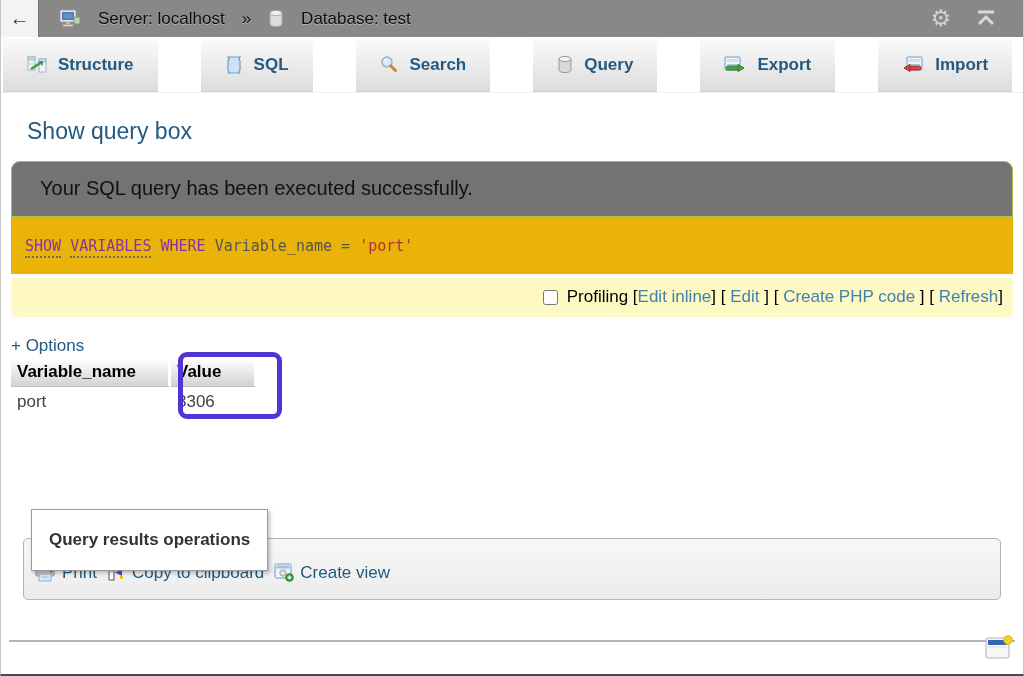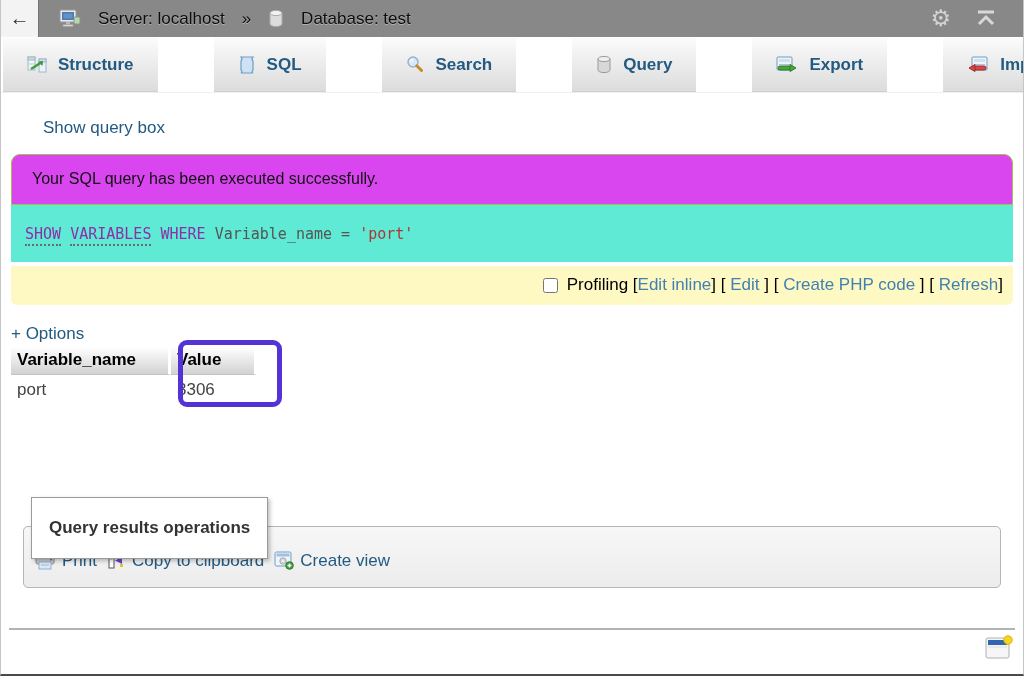--- a/index.html
+++ b/index.html
@@ -26,45 +26,45 @@
   .breadcrumb {
     margin-left:20px; display:flex; align-items:center; gap:17px;
     font-size:17px; color:#0d0d0d; text-shadow:0 1px 0 rgba(255,255,255,0.35);
   }
   .crumb-link { cursor:pointer; }
   .topbar-right { margin-left:auto; display:flex; align-items:center; gap:24px; padding-right:26px; }
   .gear { font-size:23px; color:#d2d2d2; line-height:1; cursor:pointer; }
 
   
   .tabbar {
-    height:56px; background:#fff; display:flex; gap:16px; padding-top:1px;
+    height:56px; background:#fff; display:flex; gap:3px; padding-top:1px;
     border-bottom:1px solid #f0f0f0;
   }
   .tab {
     display:flex; align-items:center; gap:11px; padding:0 24px;
     background:linear-gradient(#fbfbfb, #dcdcdc);
     border-bottom:1px solid #cfcfcf;
     font-size:17px; font-weight:bold; color:#235a81; cursor:pointer; white-space:nowrap;margin-left:40px;
   }
   .tab:first-child { margin-left:2px; }
 
   
   .blue-link { color:#235a81; text-decoration:none; cursor:pointer; }
   .light-link { color:#4181b0; text-decoration:none; cursor:pointer; }
 
-  .show-query { margin:25px 0 0 42px; font-size:17px; }
+  .show-query { margin:25px 0 0 26px; font-size:23px; }
 
   
   .panel { margin:16px 10px 0 10px; }
   .success-box {
-    background:#d946ef; border:1px solid #a0c14b; border-radius:9px 9px 0 0;
-    padding:15px 20px 16px 20px; font-size:16px; color:#111;
+    background:#737373; border:1px solid #a0c14b; border-radius:9px 9px 0 0;
+    padding:15px 20px 16px 28px; font-size:20px; color:#111;
   }
   .sql-box {
-    background:#5eead4; padding:20px 16px 19px 14px;
+    background:#eab308; padding:20px 16px 19px 14px;
     font-family:"DejaVu Sans Mono", monospace; font-size:15px; color:#555;
   }
   .tok-kw, .tok-kw-dotted { color:#8c2fa8; }
   .tok-kw-dotted { border-bottom:2px dotted #6b6b6b; padding-bottom:1px; cursor:help; }
   .tok-id { color:#555; }
   .tok-op { color:#555; }
   .tok-str { color:#b03434; }
   .profiling-row {
     margin-top:4px; background:#fef9c3; border-radius:0 0 6px 6px;
     padding:9px 10px 10px 0; text-align:right; font-size:17px; color:#000;

